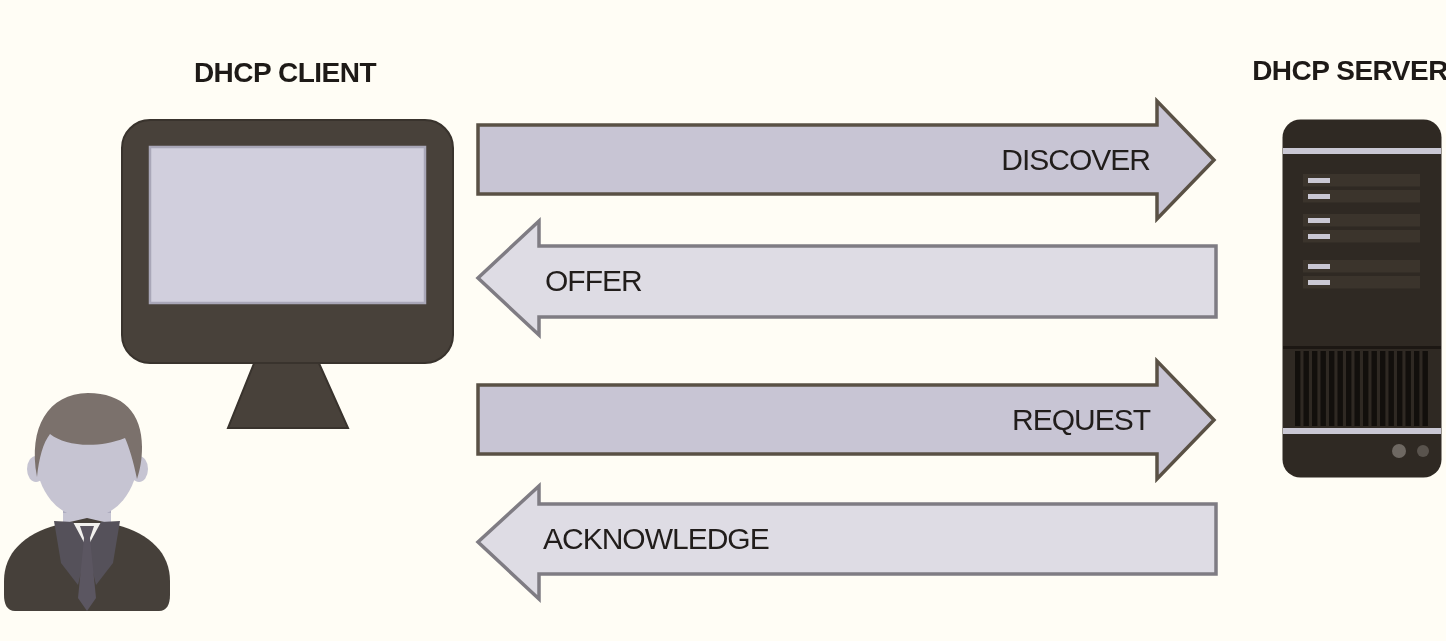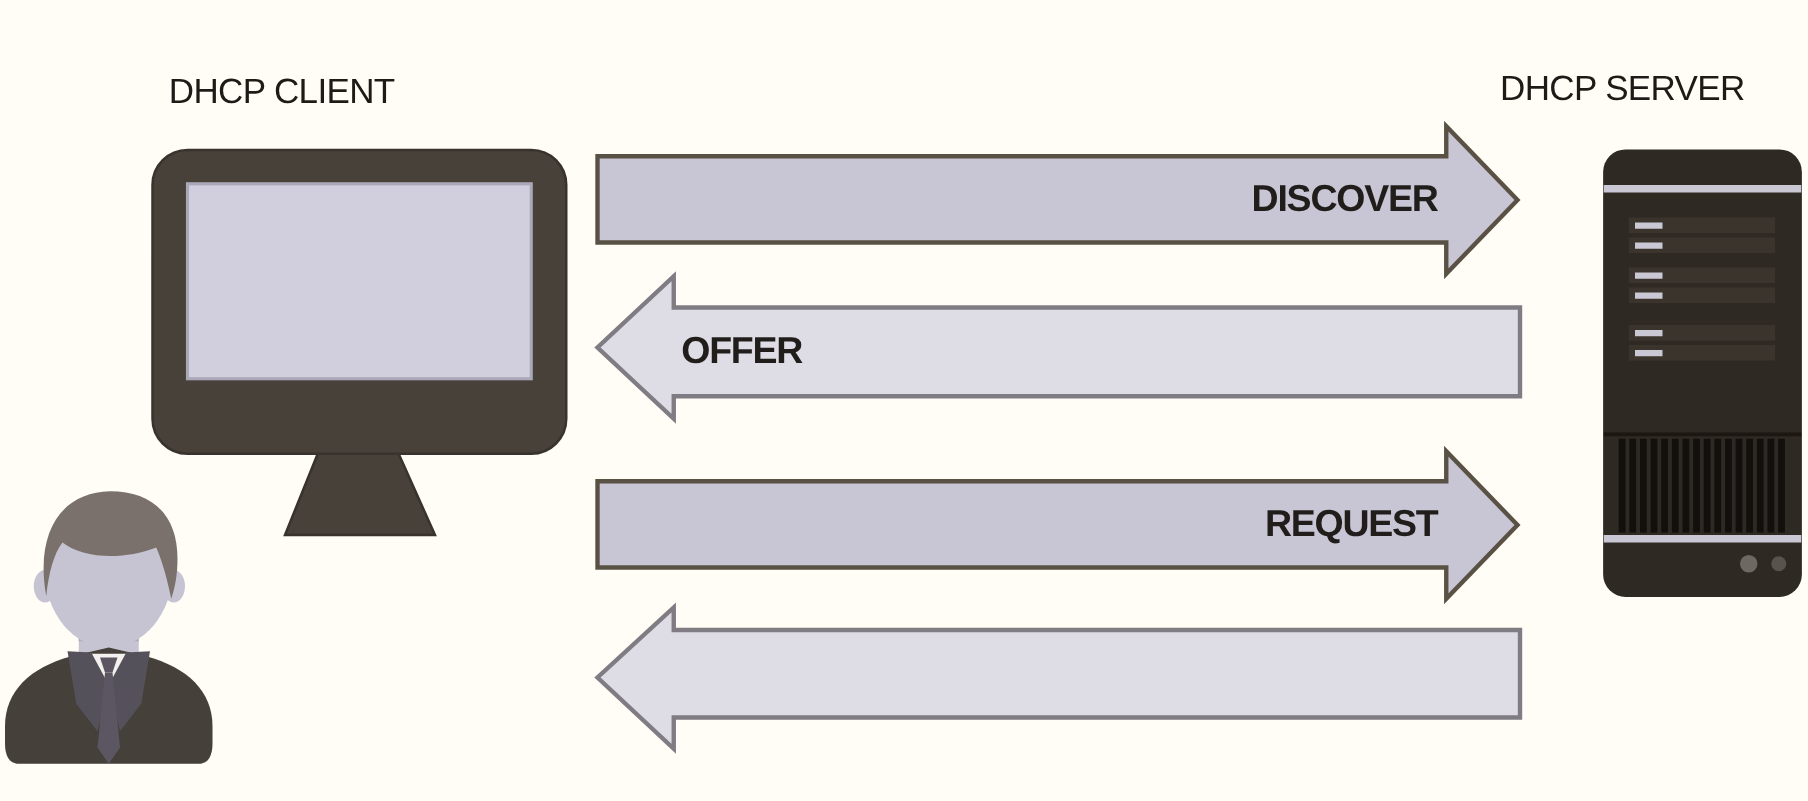--- a/index.html
+++ b/index.html
@@ -6,31 +6,32 @@
   .stage{
     position:relative;
     width:1446px;height:641px;
     background:#FFFDF5;
     overflow:hidden;
     font-family:"Liberation Sans", sans-serif;
   }
   .title{
     position:absolute;
     width:300px;
+    text-align:center;
     font-size:28px;
-    font-weight:400;
+    font-weight:700;
     letter-spacing:-0.5px;
     color:#1E1A17;
   }
   .title.client{left:135px;top:57px;}
   .title.server{left:1200px;top:55px;}
   .arrow-label{
     position:absolute;
     font-size:30px;
-    font-weight:700;
+    font-weight:400;
     letter-spacing:-1px;
     line-height:36px;
     color:#211D1B;
     white-space:nowrap;
   }
   .arrow-label.discover{right:296px;top:142px;}
   .arrow-label.offer{left:545px;top:263px;}
   .arrow-label.request{right:296px;top:402px;margin-left:47px;}
   .arrow-label.acknowledge{left:543px;top:521px;}
   .abs{position:absolute;}
@@ -111,14 +112,15 @@
   <svg class="abs" style="left:0;top:0;" width="1446" height="641" viewBox="0 0 1446 641" aria-hidden="true">
     <polygon points="478,125 1157,125 1157,101 1214,160 1157,219 1157,194 478,194" fill="#C8C5D4" stroke="#5A5145" stroke-width="3.5" stroke-linejoin="miter"></polygon>
     <polygon points="1216,246 539,246 539,221 478,278 539,335 539,317 1216,317" fill="#DEDCE4" stroke="#7F7C83" stroke-width="3.5" stroke-linejoin="miter"></polygon>
     <polygon points="478,385 1157,385 1157,361 1214,420 1157,479 1157,454 478,454" fill="#C8C5D4" stroke="#5A5145" stroke-width="3.5" stroke-linejoin="miter"></polygon>
     <polygon points="1216,504 539,504 539,486 478,542 539,599 539,574 1216,574" fill="#DEDCE4" stroke="#7F7C83" stroke-width="3.5" stroke-linejoin="miter"></polygon>
   </svg>
 
   <div class="arrow-label discover">DISCOVER</div>
   <div class="arrow-label offer">OFFER</div>
   <div class="arrow-label request">REQUEST</div>
+  <div class="arrow-label acknowledge">ACKNOWLEDGE</div>
 
 </div>
 
 </body></html>

